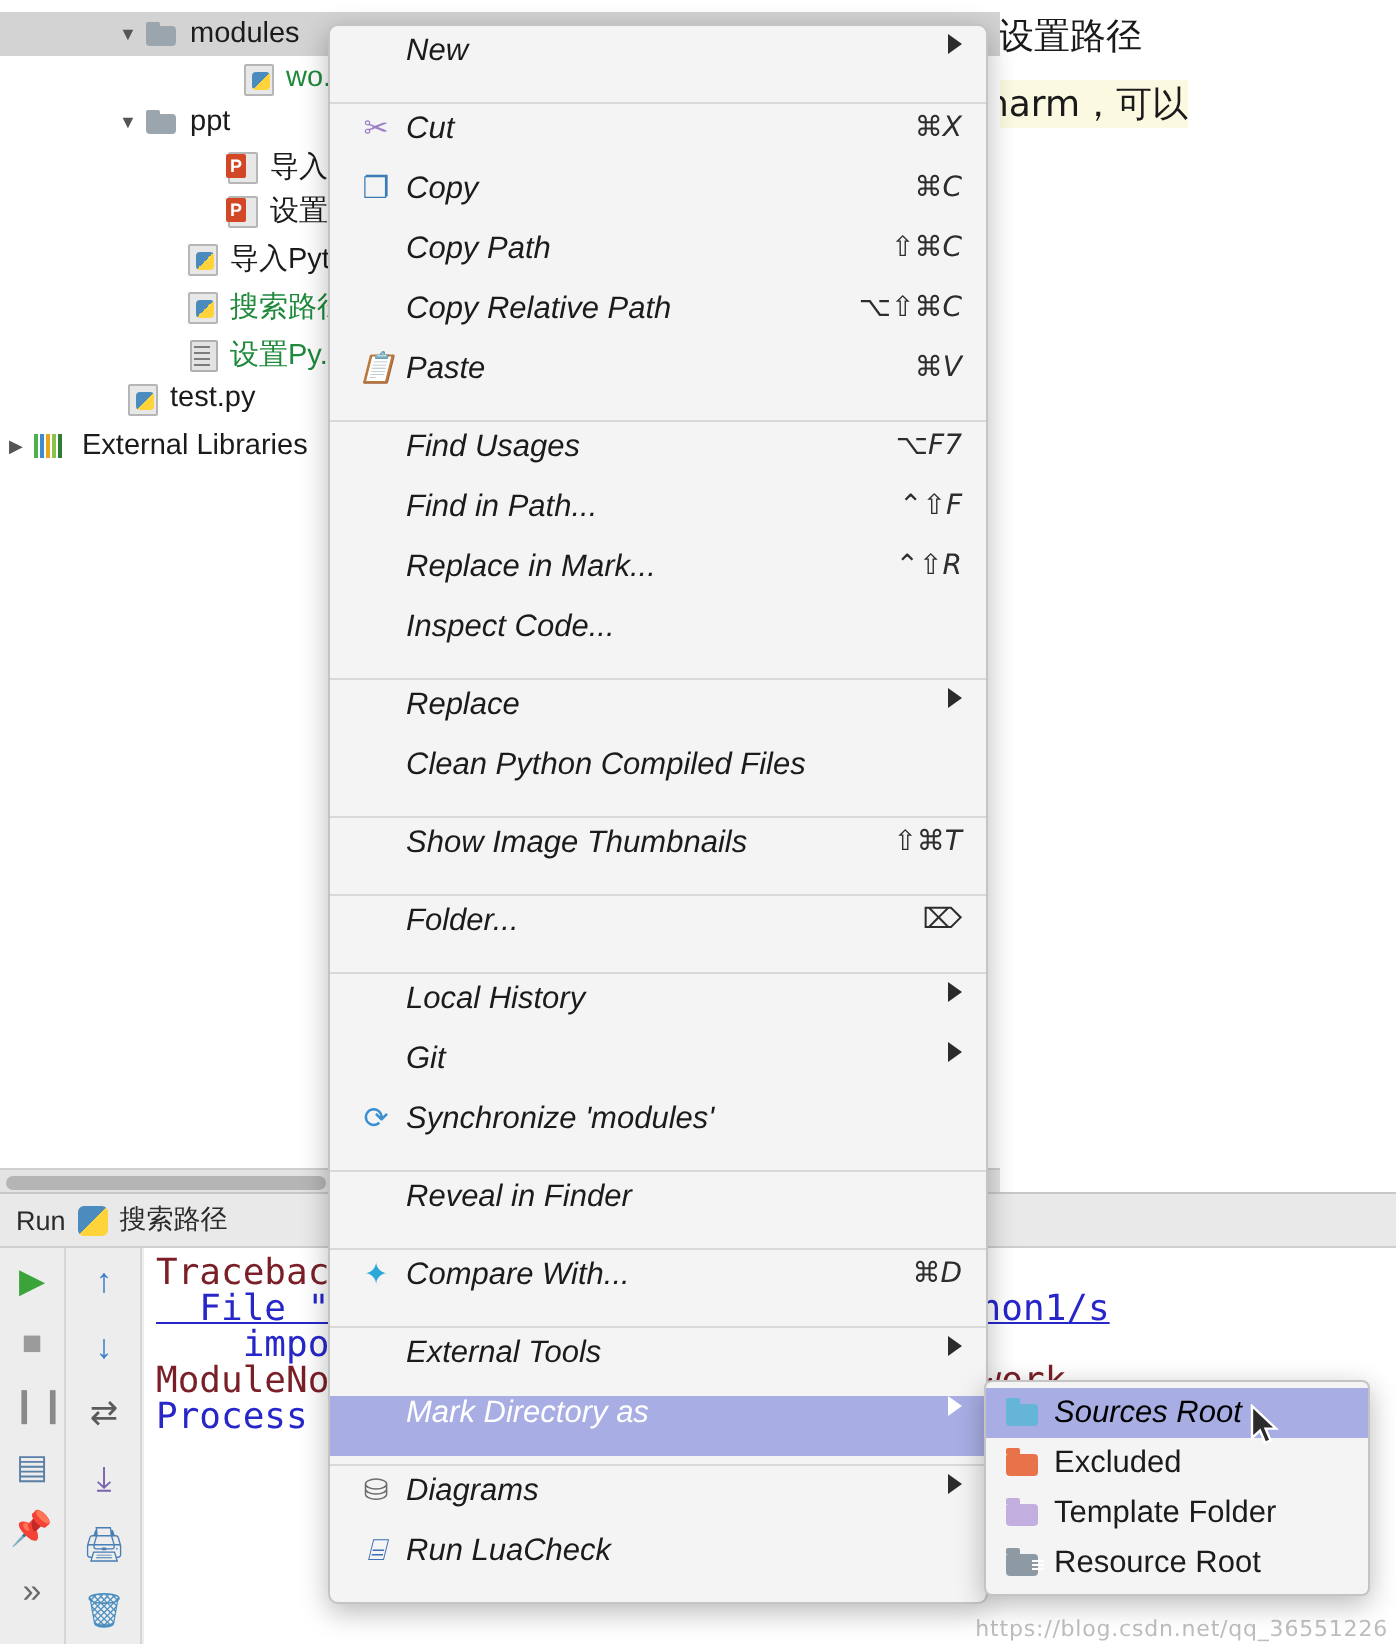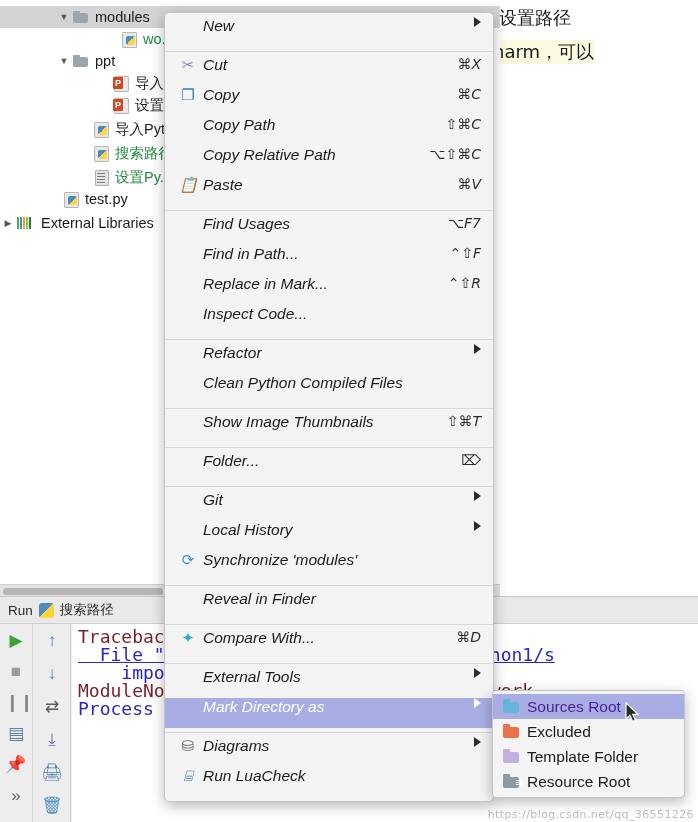--- a/index.html
+++ b/index.html
@@ -191,21 +191,21 @@
   .g-lua { color:#3f6fb5; }
 
   
   .submenu {
     position:absolute; left:492px; top:690px; width:193px;
     background:#f4f4f4; border:1px solid #c4c4c4; border-radius:4px;
     box-shadow:0 4px 14px rgba(0,0,0,.28);
     padding:3px 0; z-index:60; font-size:15.5px; color:#1b1b1b;
   }
   .smi { height:25px; display:flex; align-items:center; padding-left:8px; }
-  .smi.highlight { background:#a8aee4; color:#4c1d95; }
+  .smi.highlight { background:#a8aee4; color:#000000;font-style:italic; }
   .sm-ico { width:22px; height:16px; position:relative; flex:none; margin-right:4px; }
   .fold { position:absolute; left:2px; top:3px; width:16px; height:11px; border-radius:1px 2px 2px 2px; }
   .fold-tab { position:absolute; left:2px; top:0.5px; width:7px; height:3px; border-radius:1px 1px 0 0; }
   .fold-lines { position:absolute; right:1px; top:6px; width:6px; height:1px; background:#fff;
                 box-shadow:0 2px 0 #fff, 0 4px 0 #fff; }
 
   
   .cursor {
     position:absolute; left:625px; top:702px; width:16px; height:22px; z-index:80;
     pointer-events:none;
@@ -379,21 +379,21 @@
         <span class="mi-label">Replace in Mark...</span>
         <span class="mi-short">⌃⇧R</span>
       </div>
       <div class="mi">
         <span class="mi-ico"></span>
         <span class="mi-label">Inspect Code...</span>
       </div>
       <div class="msep"></div>
       <div class="mi">
         <span class="mi-ico"></span>
-        <span class="mi-label">Refactor</span>
+        <span class="mi-label">Replace</span>
         <span class="mi-arrow"></span>
       </div>
       <div class="mi">
         <span class="mi-ico"></span>
         <span class="mi-label">Clean Python Compiled Files</span>
       </div>
       <div class="msep"></div>
       <div class="mi">
         <span class="mi-ico"></span>
         <span class="mi-label">Show Image Thumbnails</span>
@@ -401,26 +401,26 @@
       </div>
       <div class="msep"></div>
       <div class="mi">
         <span class="mi-ico"></span>
         <span class="mi-label">Folder...</span>
         <span class="mi-short">⌦</span>
       </div>
       <div class="msep"></div>
       <div class="mi">
         <span class="mi-ico"></span>
+        <span class="mi-label">Local History</span>
+        <span class="mi-arrow"></span>
+      </div>
+      <div class="mi">
+        <span class="mi-ico"></span>
         <span class="mi-label">Git</span>
-        <span class="mi-arrow"></span>
-      </div>
-      <div class="mi">
-        <span class="mi-ico"></span>
-        <span class="mi-label">Local History</span>
         <span class="mi-arrow"></span>
       </div>
       <div class="mi">
         <span class="mi-ico">
           <span class="g-sync">⟳</span>
         </span>
         <span class="mi-label">Synchronize 'modules'</span>
       </div>
       <div class="msep"></div>
       <div class="mi">

